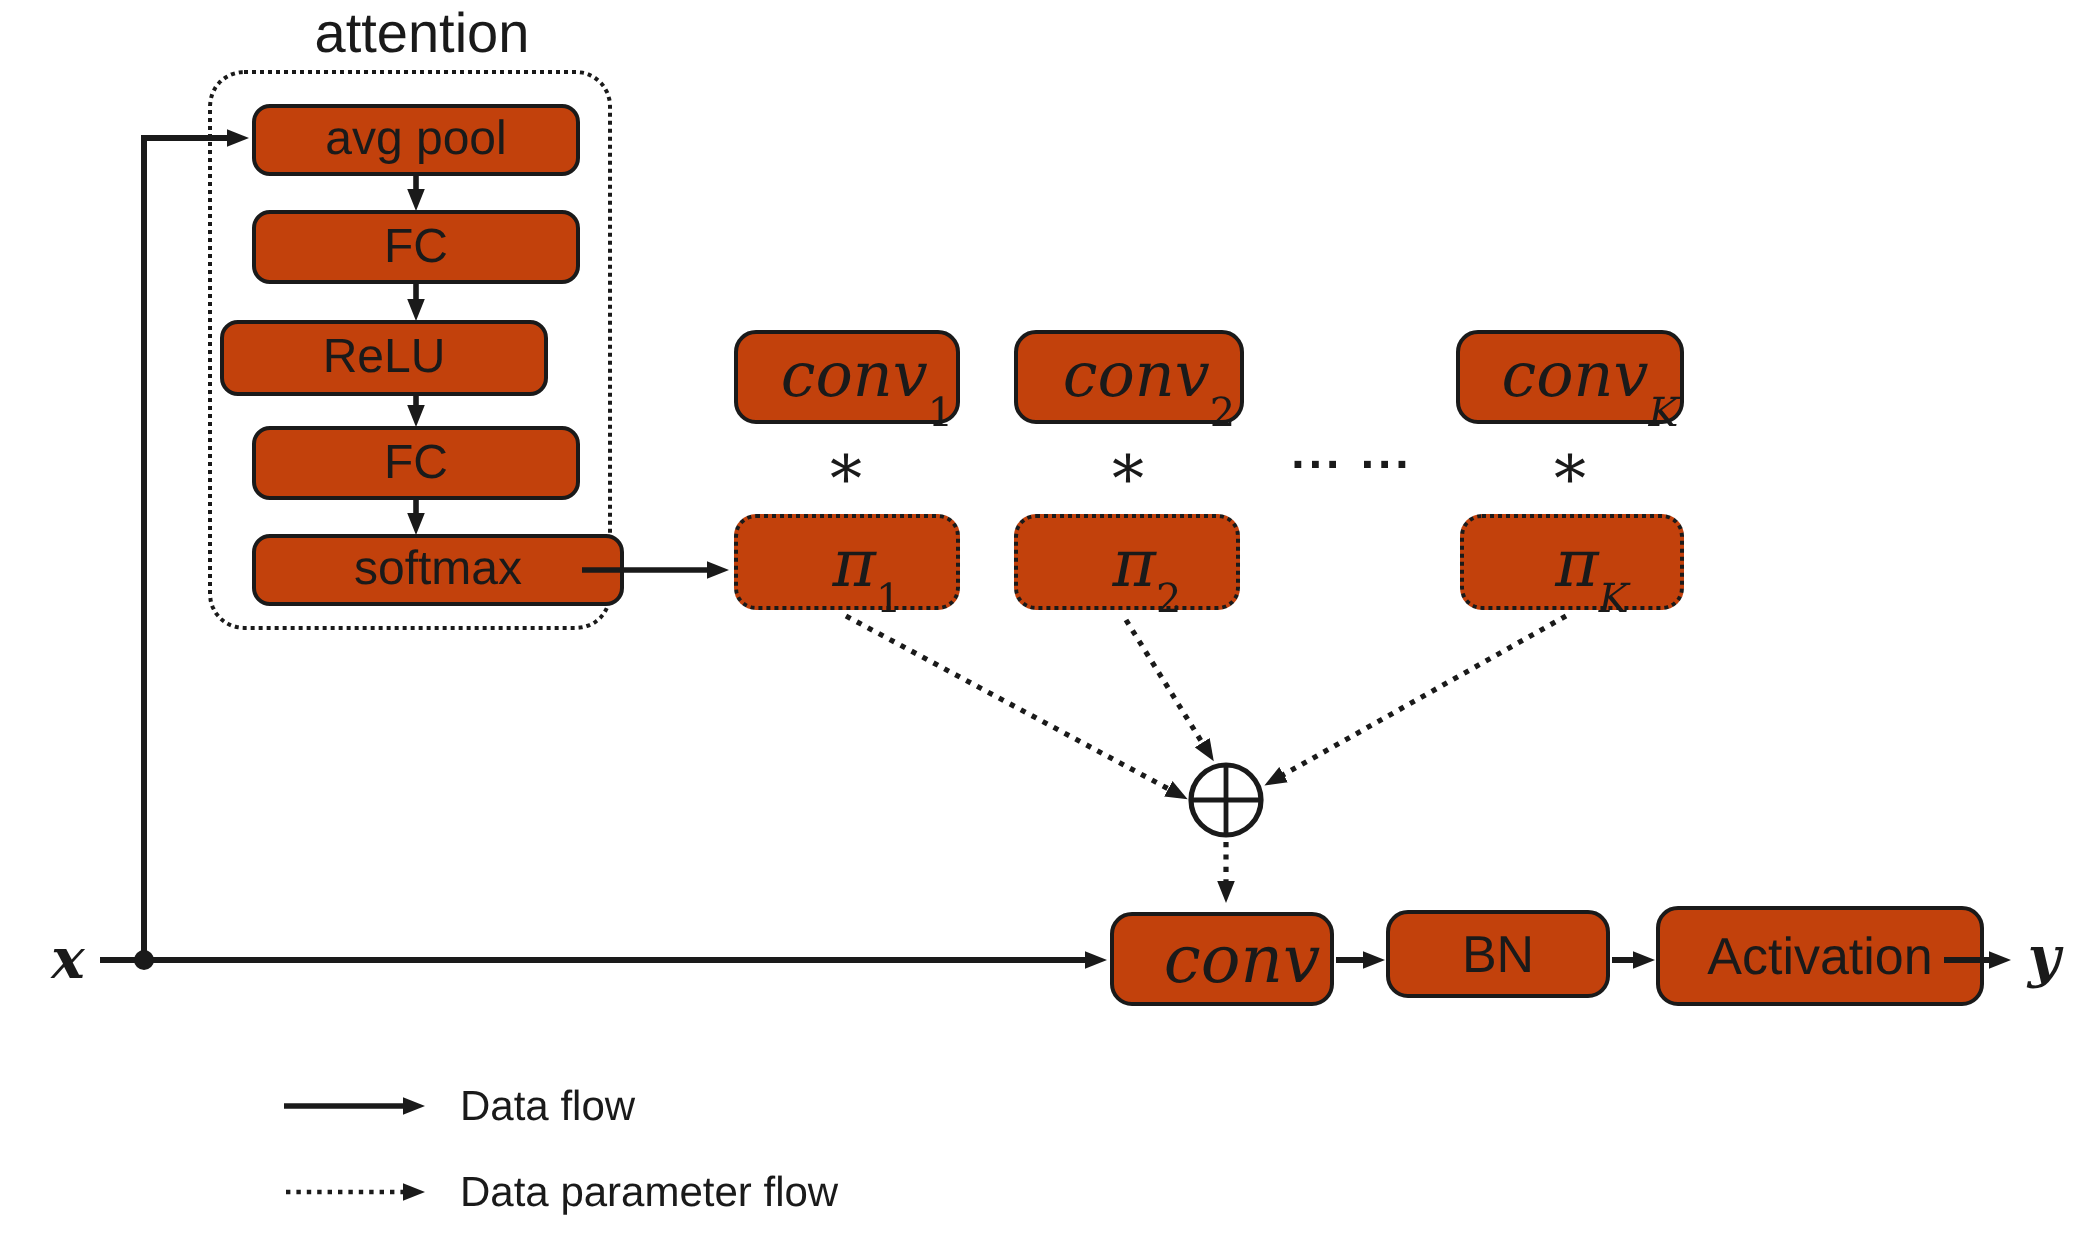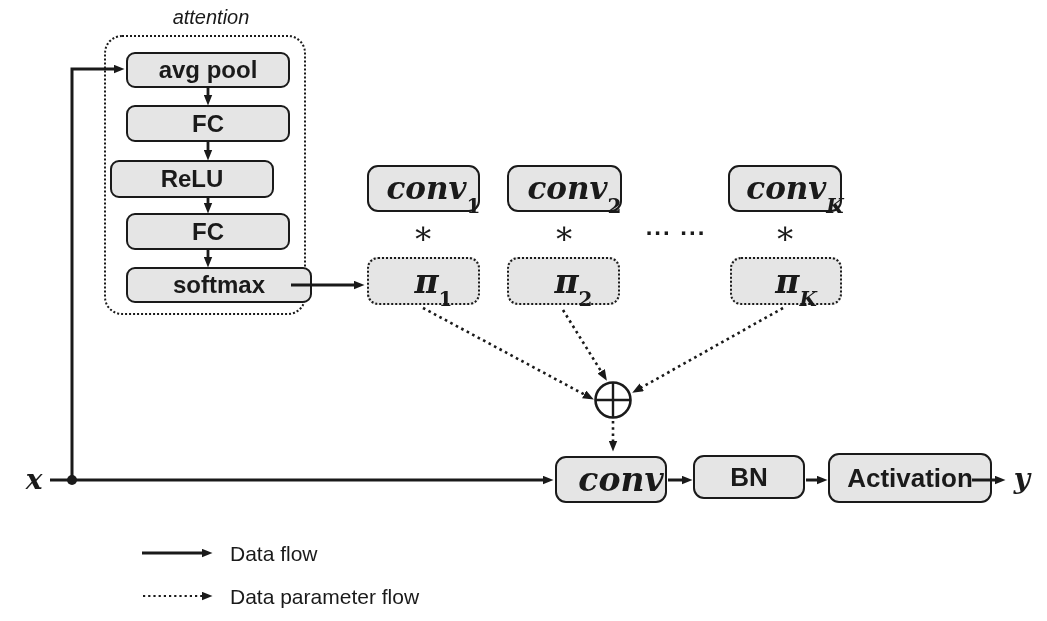--- a/index.html
+++ b/index.html
@@ -2,35 +2,35 @@
 <html><head>
 <meta charset="utf-8">
 <style>
   html,body{margin:0;padding:0;background:#ffffff;}
   #canvas{
     position:relative;width:1047px;height:621px;background:#ffffff;
     font-family:"Liberation Sans",sans-serif;color:#1a1a1a;overflow:hidden;
   }
   .box{
     position:absolute;display:flex;align-items:center;justify-content:center;
-    background:#e5e5e5;border:2px solid #1a1a1a;border-radius:9px;
-    box-sizing:border-box;line-height:1;font-weight:bold;
+    background:#c2410c;border:2px solid #1a1a1a;border-radius:9px;
+    box-sizing:border-box;line-height:1;
   }
   .att-box{font-size:24px;}
   .math{font-family:"DejaVu Serif","Liberation Serif",serif;font-style:italic;padding-left:20px;}
   .kernel-box{border-radius:11px;font-size:31px;}
   .pi-box{border:2px dotted #1a1a1a;border-radius:11px;font-size:33px;}
   .sub{font-size:20px;font-style:normal;align-self:flex-end;transform:translateY(6px);line-height:1;}
   .sub.it{font-style:italic;}
   .att-container{
     position:absolute;left:104px;top:35px;width:202px;height:280px;
     border:2px dotted #1a1a1a;border-radius:18px;box-sizing:border-box;
   }
   .label{position:absolute;display:flex;align-items:center;justify-content:center;line-height:1;}
-  .title{font-size:20px;font-style:italic;}
+  .title{font-size:28px;}
   .io{font-family:"DejaVu Serif","Liberation Serif",serif;font-style:italic;font-weight:700;font-size:28px;}
   .star{font-family:"DejaVu Serif","Liberation Serif",serif;font-size:32px;}
   .dots{font-size:24px;font-weight:700;letter-spacing:2px;}
   .legend-text{font-size:21px;}
   svg{position:absolute;left:0;top:0;pointer-events:none;}
 </style>
 </head>
 <body>
 
 <div id="canvas">

